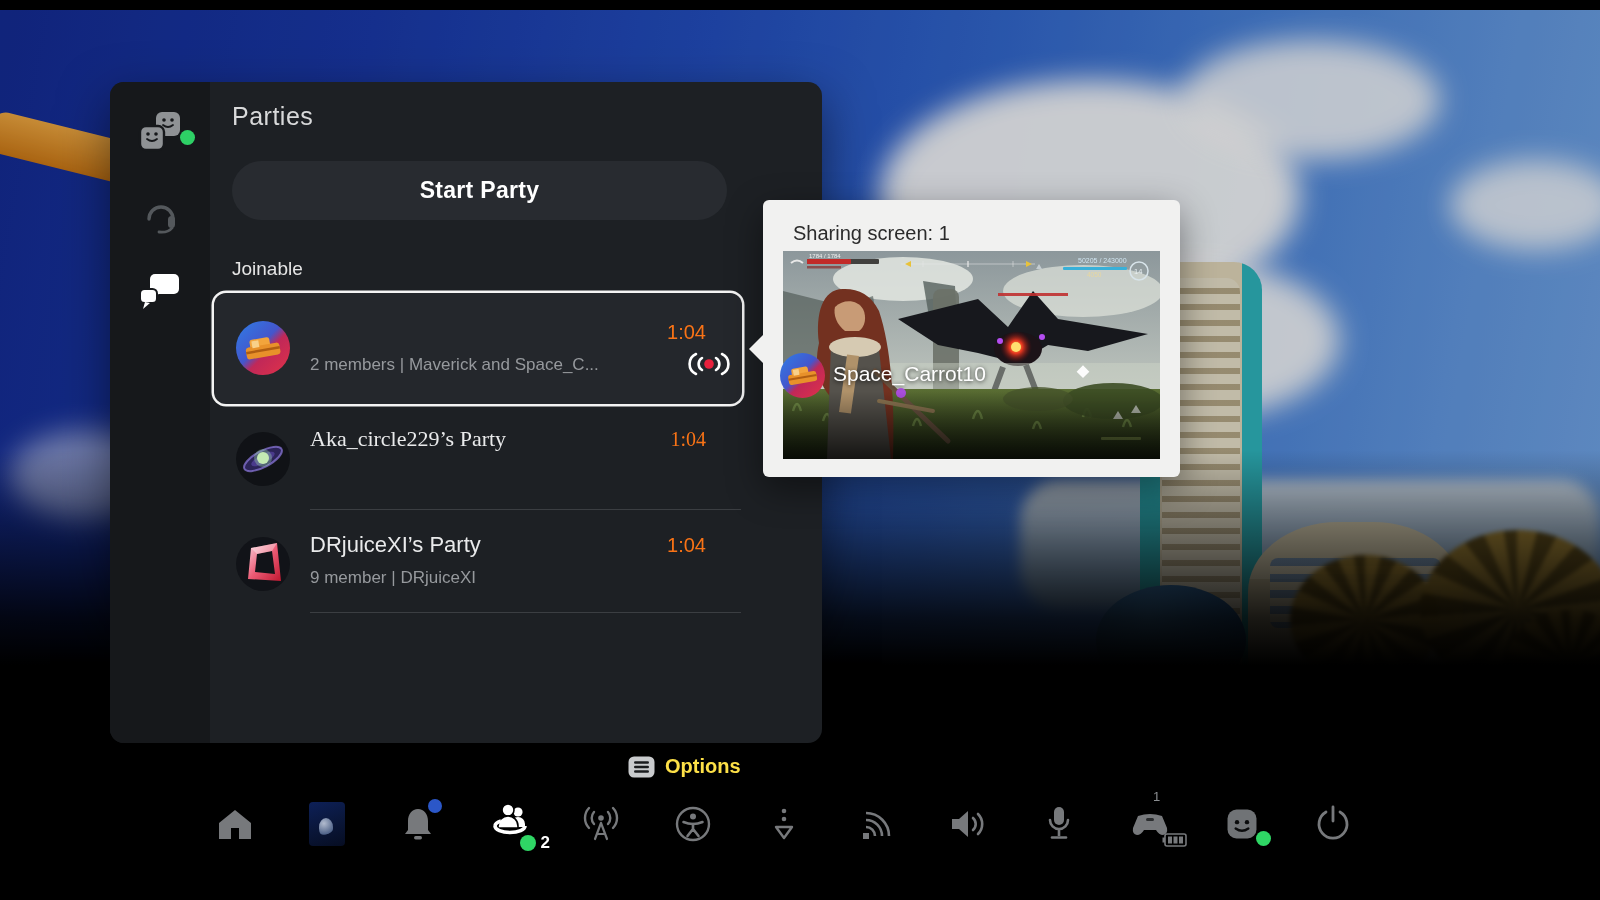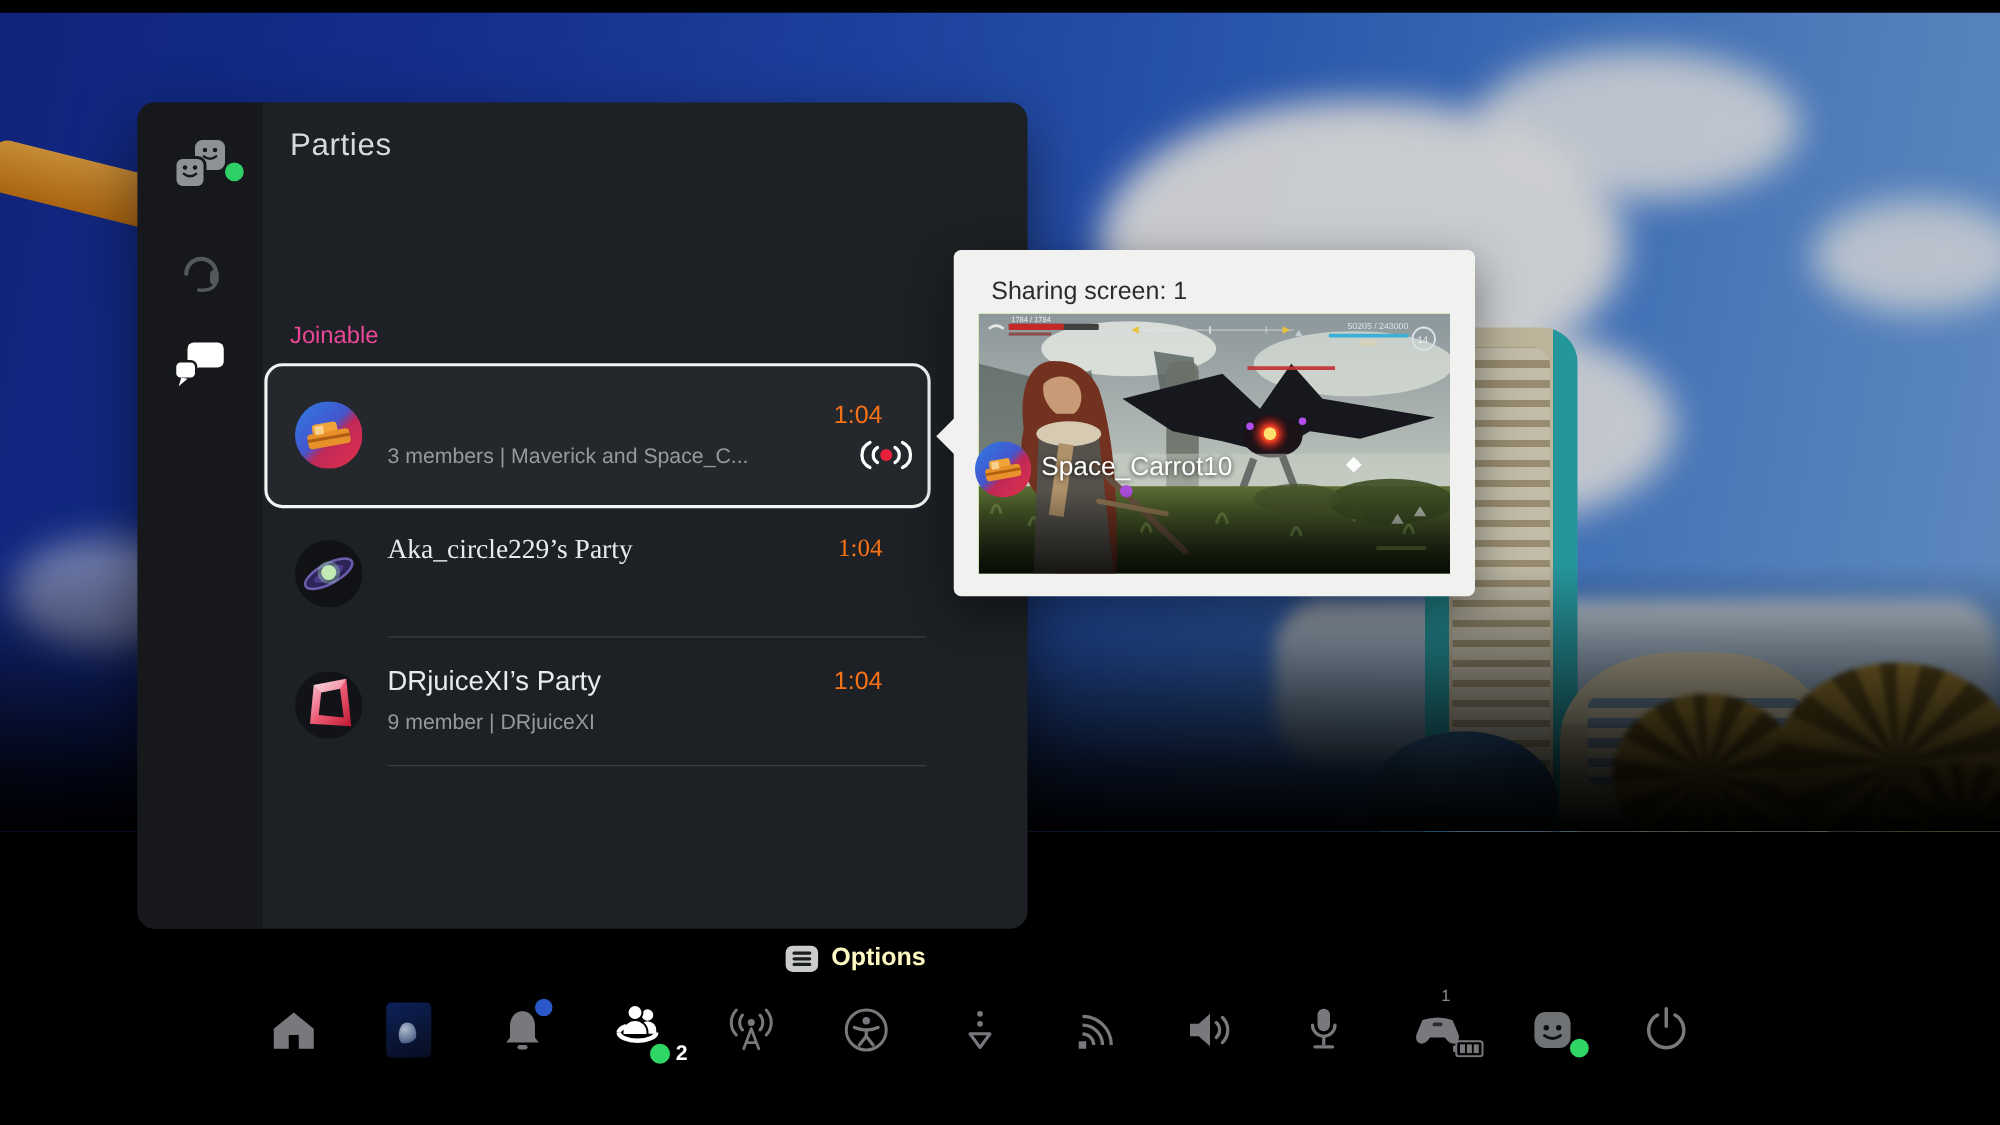--- a/index.html
+++ b/index.html
@@ -45,21 +45,21 @@
   
   .panel { position:absolute; left:110px; top:82px; width:712px; height:661px; border-radius:14px;
     background:#1d2024; overflow:hidden; box-shadow:0 18px 50px rgba(0,0,0,.5); }
   .panel-side { position:absolute; left:0; top:0; width:100px; height:661px; background:#16181b; }
   .side-ic { position:absolute; left:0; width:100px; display:flex; justify-content:center; }
   .si1 { top:27px; } .si2 { top:110px; } .si3 { top:190px; }
   .gb-dot { position:absolute; left:70px; top:21px; width:15px; height:15px; border-radius:50%; background:#2ed066; }
   .panel-title { position:absolute; left:122px; top:20px; font-size:25px; color:#d8d9da; letter-spacing:.5px; }
   .start-btn { position:absolute; left:122px; top:79px; width:495px; height:59px; border-radius:30px;
     background:#282b30; color:#fff; font-size:23px; font-weight:bold; display:flex; align-items:center; justify-content:center; letter-spacing:.3px; }
-  .joinable { position:absolute; left:122px; top:176px; font-size:19px; color:#ec4899; }
+  .joinable { position:absolute; left:122px; top:176px; font-size:19px; color:#e5e5e5; }
 
   .row { position:absolute; left:104px; width:528px; }
   .row1 { top:211px; height:111px; border-radius:12px; background:#24272c; box-shadow:0 0 0 2.5px #f4f4f4; }
   .row2 { top:328px; height:99px;font-family:Liberation Serif, serif; }
   .row3 { top:434px; height:96px; }
   .sep { position:absolute; left:200px; width:431px; height:1px; background:#3b3e42; }
   .sep1 { top:427px; } .sep2 { top:530px; }
   .avatar { position:absolute; left:22px; width:54px; height:54px; border-radius:50%; overflow:hidden; }
   .row1 .avatar { top:28px; } .row2 .avatar { top:22px; } .row3 .avatar { top:21px; }
   .r-title { position:absolute; left:96px; font-size:22px; color:#e9eaeb; }
@@ -76,21 +76,21 @@
   .popup-arrow { position:absolute; left:-14px; top:134px; width:0; height:0;
     border-top:15px solid transparent; border-bottom:15px solid transparent; border-right:15px solid #f1f1f0; }
   .popup-title { position:absolute; left:30px; top:22px; font-size:20px; color:#2b2b2b; }
   .shot { position:absolute; left:20px; top:51px; width:377px; height:208px; overflow:hidden; background:#84cc16; }
   .shot svg { display:block; }
   .shot-avatar { position:absolute; left:17px; top:153px; width:45px; height:45px; border-radius:50%; overflow:hidden; }
   .shot-name { position:absolute; left:70px; top:162px; font-size:21px; color:#fff; text-shadow:0 1px 4px rgba(0,0,0,.8); }
 
   
   .options { position:absolute; left:628px; top:755px; display:flex; align-items:center; gap:10px; }
-  .options-label { font-size:20px; font-weight:bold; color:#fef9c3; }
+  .options-label { font-size:20px; font-weight:bold; color:#fde047; }
   .nav { position:absolute; left:211px; top:795px; width:1146px; height:58px;
     display:flex; justify-content:space-between; }
   .slot { position:relative; width:48px; height:58px; display:flex; align-items:center; justify-content:center; }
   .bell-dot { position:absolute; right:0; top:4px; width:14px; height:14px; border-radius:50%; background:#2b57c8; }
   .party-dot { position:absolute; left:34px; bottom:2px; width:16px; height:16px; border-radius:50%; background:#2fd665; }
   .party-count { position:absolute; left:55px; bottom:0; font-size:17px; font-weight:bold; color:#fff; }
   .ctrl-num { position:absolute; left:27px; top:-6px; font-size:13px; color:#8b8e91; }
   .ctrl-batt { position:absolute; left:36px; bottom:2px; }
   .prof-dot { position:absolute; right:-5px; bottom:7px; width:15px; height:15px; border-radius:50%; background:#2fd665; }
   .gametile { width:36px; height:44px; border-radius:4px; overflow:hidden;
@@ -149,20 +149,21 @@
         <svg width="44" height="40" viewBox="0 0 44 40">
           <rect x="12" y="2" width="29" height="20" rx="5" fill="#ffffff"></rect>
           <path d="M16 20 L14 27 L22 21 Z" fill="#ffffff"></path>
           <rect x="2" y="17" width="17" height="14" rx="4.5" fill="#ffffff" stroke="#16181b" stroke-width="2"></rect>
           <path d="M7 30 L5 37 L12 31 Z" fill="#ffffff"></path>
         </svg>
       </div>
     </div>
 
     <div class="panel-title">Parties</div>
+    <div class="start-btn">Start Party</div>
     <div class="joinable">Joinable</div>
 
     <div class="row row1">
       <div class="avatar">
         <svg width="54" height="54" viewBox="0 0 54 54">
           <defs>
               <linearGradient id="carbg" x1="0" y1="0" x2="1" y2="1">
             <stop offset="0" stop-color="#2e7de6"></stop>
                 <stop offset=".45" stop-color="#4456cc"></stop>
             <stop offset=".58" stop-color="#c02858"></stop>
@@ -171,21 +172,21 @@
             </defs>
           <rect width="54" height="54" fill="url(#carbg)"></rect>
           <g transform="rotate(-10 27 29)">
             <rect x="15" y="17" width="20" height="10" rx="2.5" fill="#f2a43c"></rect>
             <rect x="10" y="24" width="34" height="12" rx="3" fill="#e8912a"></rect>
             <rect x="10" y="28" width="34" height="2.5" fill="#b05e12"></rect>
             <rect x="17" y="18.5" width="7" height="7" fill="#f8d08a"></rect>
           </g>
         </svg>
       </div>
-      <div class="r-sub">3 members | Maverick and Space_C...</div>
+      <div class="r-sub">2 members | Maverick and Space_C...</div>
       <div class="r-time">1:04</div>
       <div class="rec">
         <svg width="42" height="26" viewBox="0 0 42 26">
           <path d="M8 3 a11 11 0 0 0 0 20" stroke="#ffffff" stroke-width="2.6" fill="none" stroke-linecap="round"></path>
           <path d="M14 7 a7 7 0 0 0 0 12" stroke="#ffffff" stroke-width="2.6" fill="none" stroke-linecap="round"></path>
           <path d="M34 3 a11 11 0 0 1 0 20" stroke="#ffffff" stroke-width="2.6" fill="none" stroke-linecap="round"></path>
           <path d="M28 7 a7 7 0 0 1 0 12" stroke="#ffffff" stroke-width="2.6" fill="none" stroke-linecap="round"></path>
           <circle cx="21" cy="13" r="4.8" fill="#e8203c"></circle>
         </svg>
       </div>

